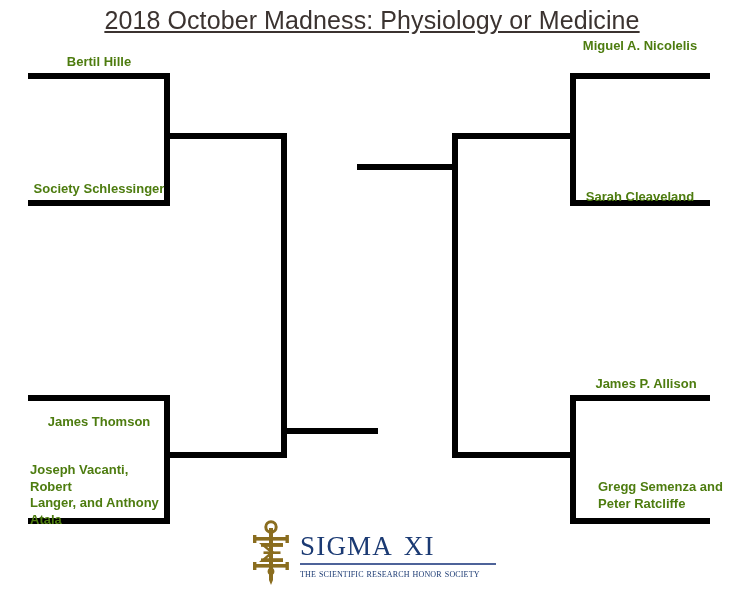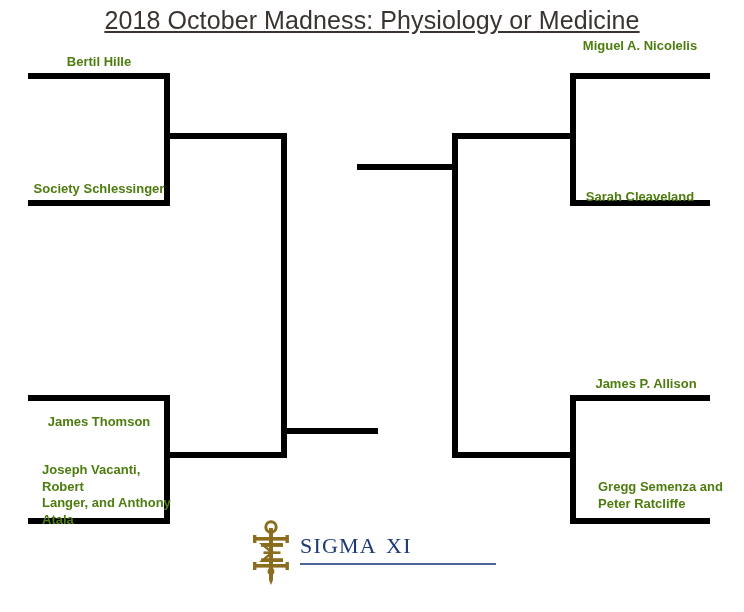--- a/index.html
+++ b/index.html
@@ -72,21 +72,21 @@
     height: 66px;
   }
   #sigma-xi-wordmark {
     position: absolute;
     left: 52px;
     top: 4px;
     width: 198px;
   }
   #sigma-xi-name {
     font-family: "Liberation Serif", "DejaVu Serif", serif;
-    font-size: 32px;
+    font-size: 38px;
     line-height: 40px;
     color: #1b3a73;
     letter-spacing: 1.2px;
     font-variant: small-caps;
     text-transform: lowercase;
     white-space: nowrap;
   }
   #sigma-xi-rule {
     width: 196px;
     height: 1.5px;
@@ -137,21 +137,21 @@
 
 <div class="hline" style="left:281px; top:428px; width:97px;"></div>
 <div class="hline" style="left:357px; top:164px; width:95px;"></div>
 
 <div class="slot center" style="left:28px; top:54px; width:142px;">Bertil Hille</div>
 
 <div class="slot center" style="left:28px; top:181px; width:142px;">Society Schlessinger</div>
 
 <div class="slot center" style="left:28px; top:376px; width:142px;margin-top:38px;">James Thomson</div>
 
-<div class="slot left" style="left:30px; top:462px; width:140px;margin-left:12px;">Joseph Vacanti, Robert
+<div class="slot left" style="left:30px; top:462px; width:140px;">Joseph Vacanti, Robert
 Langer, and Anthony
 Atala</div>
 
 <div class="slot center" style="left:570px; top:38px; width:140px;">Miguel A. Nicolelis</div>
 
 <div class="slot center" style="left:570px; top:181px; width:140px;margin-top:8px;">Sarah Cleaveland</div>
 
 <div class="slot center" style="left:576px; top:376px; width:140px;">James P. Allison</div>
 
 <div class="slot left" style="left:598px; top:479px; width:135px;">Gregg Semenza and
@@ -188,14 +188,15 @@
     <rect x="13" y="24.2" width="22" height="2.6" fill="#8a6d1f"></rect>
     <rect x="15.5" y="31.4" width="17" height="2.6" fill="#8a6d1f"></rect>
     <rect x="13" y="38.4" width="22" height="2.6" fill="#8a6d1f"></rect>
 
     <path d="M21 60 L25 60 L23 65 Z" fill="#8a6d1f"></path>
   </svg>
 
   <div id="sigma-xi-wordmark">
     <div id="sigma-xi-name">Sigma Xi</div>
     <div id="sigma-xi-rule"></div>
+    <div id="sigma-xi-tagline">The Scientific Research Honor Society</div>
   </div>
 </div>
 
 </body></html>

